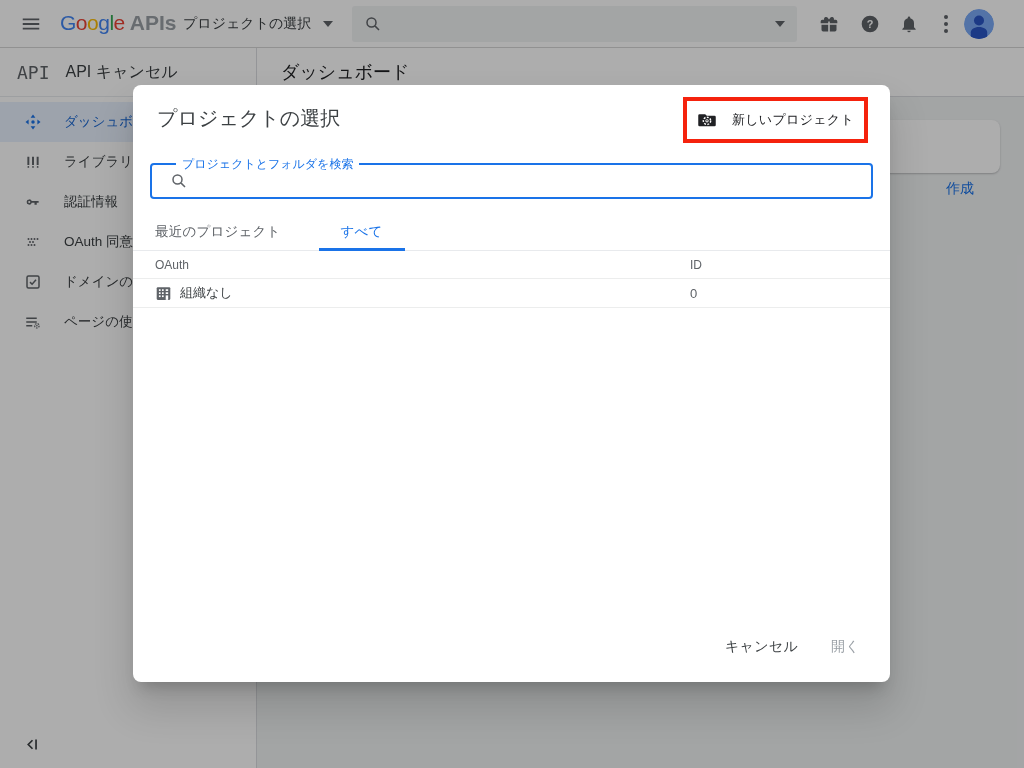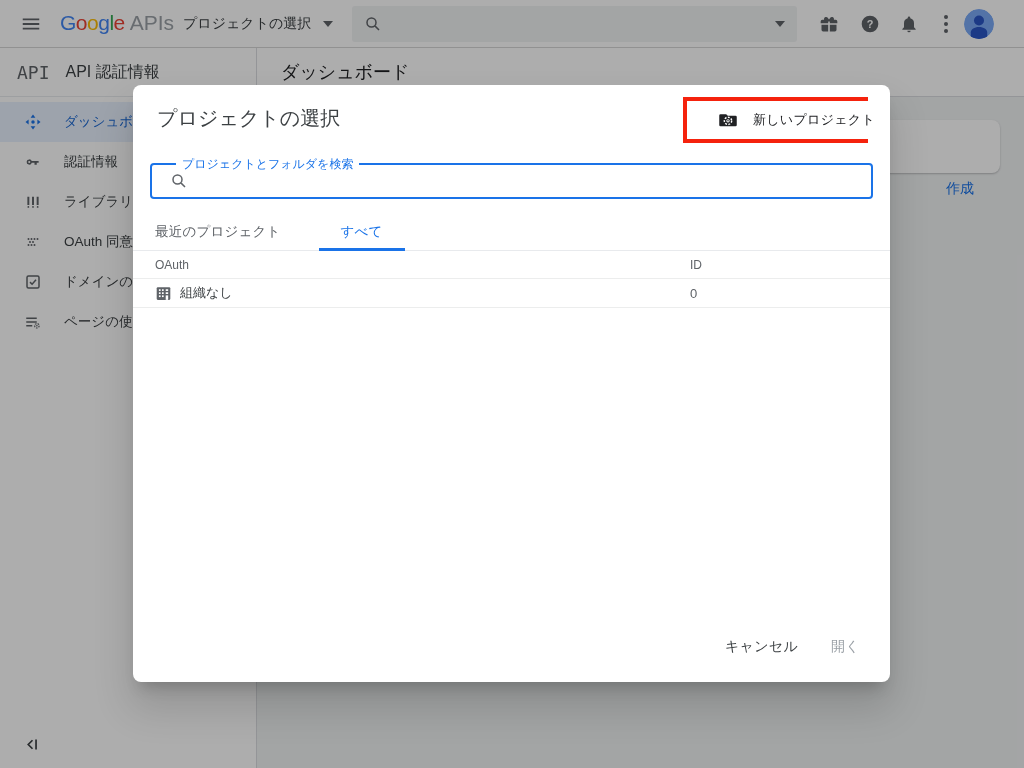--- a/index.html
+++ b/index.html
@@ -6,21 +6,21 @@
   html,body { width:1024px; height:768px; overflow:hidden; background:#fff;
               font-family:"Liberation Sans","DejaVu Sans",sans-serif; }
 
   
   .topbar { position:absolute; top:0; left:0; width:1024px; height:48px;
             background:#fff; border-bottom:1px solid #d6d6d6; z-index:10; }
   .hamburger { position:absolute; left:20px; top:13px; width:22px; height:22px; cursor:pointer; }
   .logo { position:absolute; left:60px; top:11px; font-size:21px; letter-spacing:-0.5px; }
   .logo .lg { font-weight:500; }
   .g-b{color:#4285F4}.g-r{color:#EA4335}.g-y{color:#FBBC05}.g-g{color:#34A853}
-  .logo .suffix { color:#9aa0a6; font-weight:400; margin-left:5px; letter-spacing:0; }
+  .logo .suffix { color:#9aa0a6; font-weight:700; margin-left:5px; letter-spacing:0; }
   .proj-sel { position:absolute; left:183px; top:15px; font-size:14px; color:#3c4043;
               display:flex; align-items:center; gap:12px; cursor:pointer; }
   .tb-search { position:absolute; left:352px; top:6px; width:445px; height:36px;
                background:#f1f3f4; border-radius:3px; display:flex; align-items:center; padding:0 12px; }
   .tb-search input { flex:1; border:none; background:transparent; outline:none; font-size:14px; margin-left:8px; }
   .tb-icon { position:absolute; top:14px; width:20px; height:20px; cursor:pointer; }
   .avatar { position:absolute; left:964px; top:9px; width:30px; height:30px; border-radius:50%;
             overflow:hidden; cursor:pointer; }
 
   
@@ -50,21 +50,21 @@
 
   
   .scrim { position:absolute; inset:0; background:rgba(0,0,0,0.32); z-index:50; }
   .modal { position:absolute; left:133px; top:85px; width:757px; height:597px; background:#fff;
            border-radius:8px; z-index:60;
            box-shadow:0 11px 15px -7px rgba(0,0,0,.2), 0 24px 38px 3px rgba(0,0,0,.14); }
   .modal-title { position:absolute; left:24px; top:20px; font-size:20px; color:#3c4043; }
   .annotation-box { position:absolute; left:550px; top:12px; width:185px; height:46px;
                     border:4px solid #f5220d; z-index:5; }
   .new-proj-btn { width:100%; height:100%; display:flex; align-items:center; justify-content:center;
-                  gap:15px; cursor:pointer; background:#fff;margin-left:21px; }
+                  gap:15px; cursor:pointer; background:#fff; }
   .new-proj-btn .npl { font-size:13px; font-weight:500; color:#202124; letter-spacing:.3px; }
 
   .search-field { position:absolute; left:17px; top:78px; width:723px; height:36px;
                   border:2px solid #1a73e8; border-radius:4px; display:flex; align-items:center; padding:0 18px; }
   .search-field input { flex:1; border:none; outline:none; font-size:14px; margin-left:8px; color:#202124; background:transparent; }
   .search-label { position:absolute; top:-9px; left:24px; background:#fff; padding:0 6px;
                   font-size:12px; color:#1a73e8; white-space:nowrap; }
 
   .tabs { position:absolute; top:130px; left:0; width:757px; height:36px; border-bottom:1px solid #e8eaed;
           display:flex; }
@@ -142,57 +142,57 @@
         <circle cx="15" cy="15" r="15" fill="#7baaf7"></circle>
         <circle cx="15" cy="11.5" r="5" fill="#2a56c6"></circle>
         <path d="M15 18c-4.6 0-8.2 2.3-8.2 5.2V30h16.4v-6.8C23.2 20.3 19.6 18 15 18z" fill="#2a56c6"></path>
       </svg>
   </div>
 </div>
 
 <div class="sidebar">
   <div class="sb-header">
     <span class="sb-glyph">API</span>
-    <span class="sb-product">API 認証情報</span>
+    <span class="sb-product">API キャンセル</span>
   </div>
   <div class="sb-list">
     <div class="sb-item active">
       <span class="sb-ic">
         <svg viewBox="0 0 24 24" width="18" height="18">
             <g fill="#1a73e8">
               <path d="M12 2l3.2 4.2H8.8z"></path>
               <path d="M12 22l-3.2-4.2h6.4z"></path>
               <path d="M2 12l4.2-3.2v6.4z"></path>
               <path d="M22 12l-4.2 3.2V8.8z"></path>
               <circle cx="12" cy="12" r="2.3"></circle>
             </g>
           </svg>
       </span>
       <span class="lbl">ダッシュボード</span>
     </div>
     <div class="sb-item">
       <span class="sb-ic">
         <svg viewBox="0 0 24 24" width="18" height="18">
-            <path fill="#5f6368" d="M7 8.5A3.5 3.5 0 1 0 10.35 13H14v2.5h3V13h2.5v-2.5H10.35A3.5 3.5 0 0 0 7 8.5zm0 2.1a1.4 1.4 0 1 1-1.4 1.4A1.4 1.4 0 0 1 7 10.6z"></path>
-          </svg>
-      </span>
-      <span class="lbl">認証情報</span>
-    </div>
-    <div class="sb-item">
-      <span class="sb-ic">
-        <svg viewBox="0 0 24 24" width="18" height="18">
             <g fill="#5f6368">
               <path d="M4.5 5h2.6v11H4.5zM10.7 5h2.6v11h-2.6zM16.9 5h2.6v11h-2.6z"></path>
               <circle cx="5.8" cy="18.6" r="1.2"></circle>
               <circle cx="12" cy="18.6" r="1.2"></circle>
               <circle cx="18.2" cy="18.6" r="1.2"></circle>
             </g>
           </svg>
       </span>
       <span class="lbl">ライブラリ</span>
+    </div>
+    <div class="sb-item">
+      <span class="sb-ic">
+        <svg viewBox="0 0 24 24" width="18" height="18">
+            <path fill="#5f6368" d="M7 8.5A3.5 3.5 0 1 0 10.35 13H14v2.5h3V13h2.5v-2.5H10.35A3.5 3.5 0 0 0 7 8.5zm0 2.1a1.4 1.4 0 1 1-1.4 1.4A1.4 1.4 0 0 1 7 10.6z"></path>
+          </svg>
+      </span>
+      <span class="lbl">認証情報</span>
     </div>
     <div class="sb-item">
       <span class="sb-ic">
         <svg viewBox="0 0 24 24" width="18" height="18">
             <g fill="#5f6368">
               <circle cx="6" cy="8" r="1.3"></circle>
               <circle cx="10" cy="8" r="1.3"></circle>
               <circle cx="14" cy="8" r="1.3"></circle>
               <circle cx="18" cy="8" r="1.3"></circle>
               <circle cx="8" cy="12" r="1.3"></circle>

